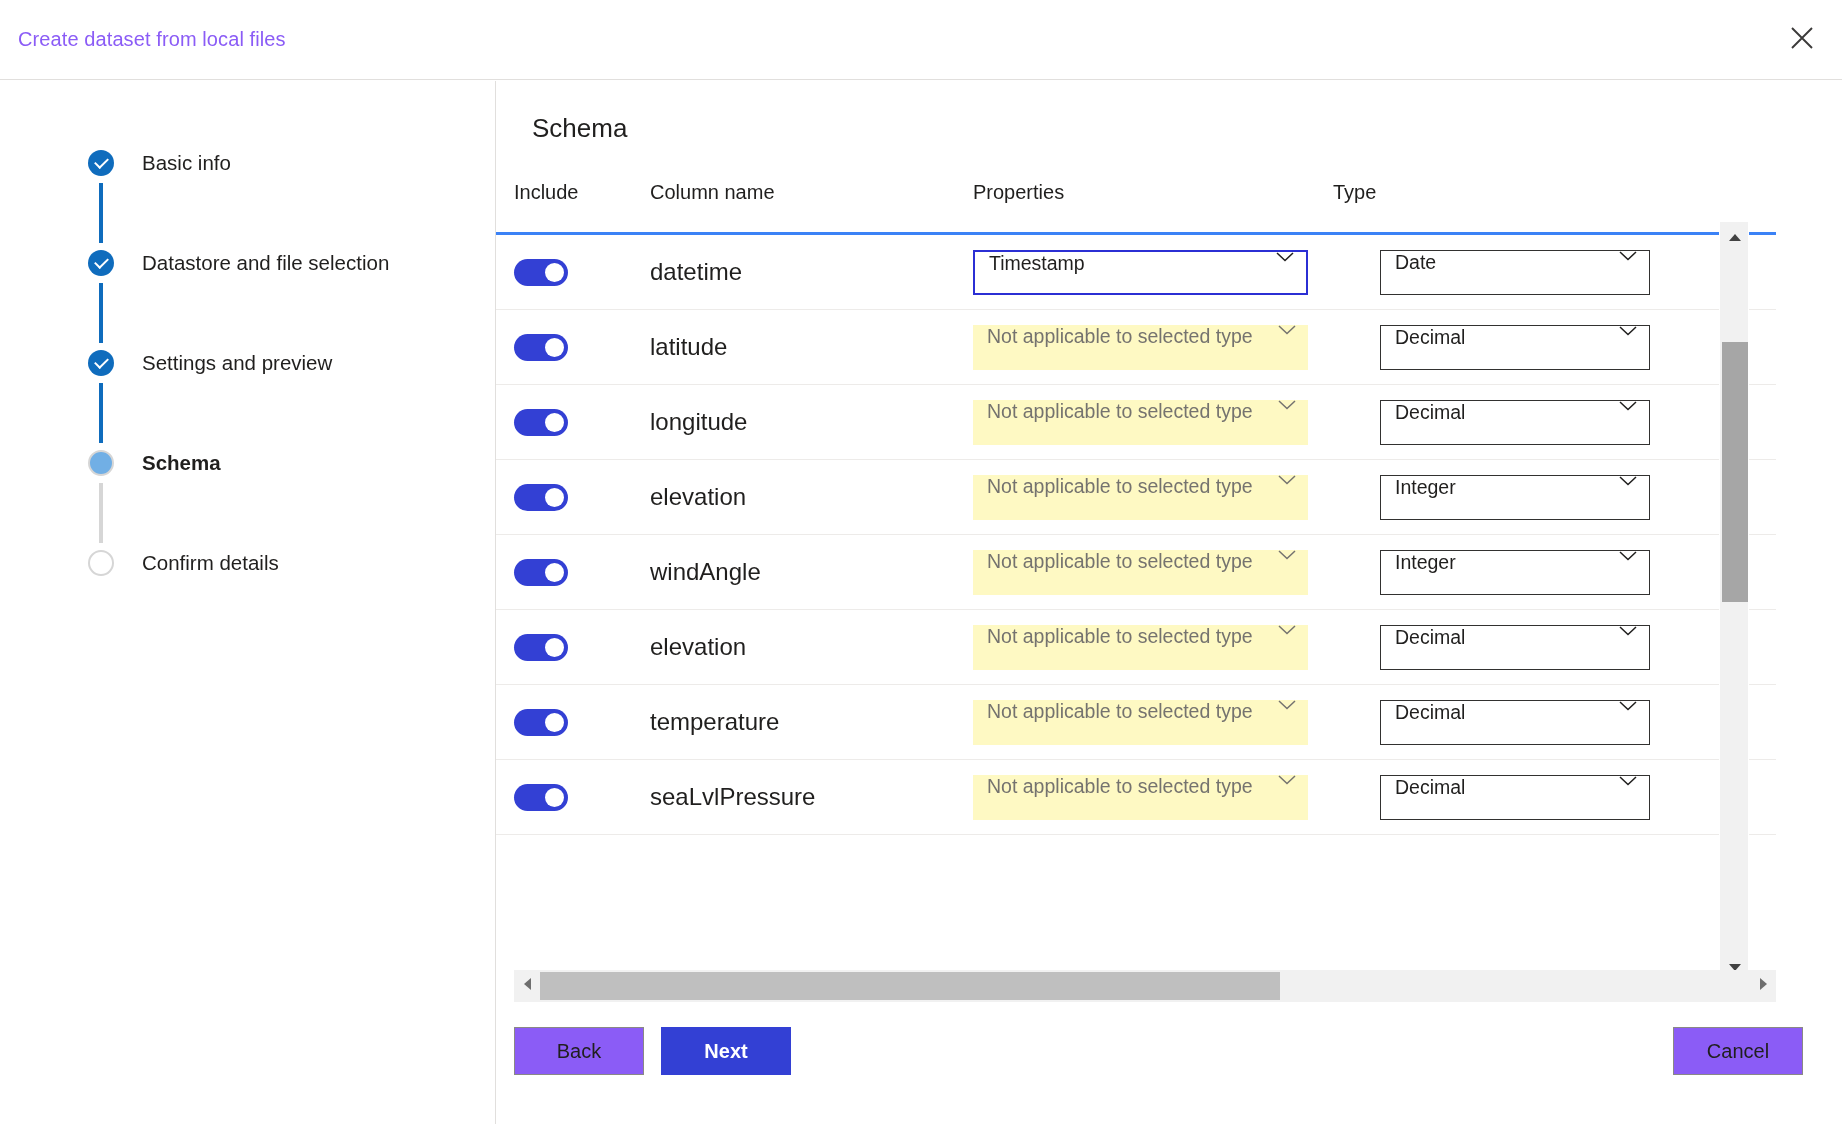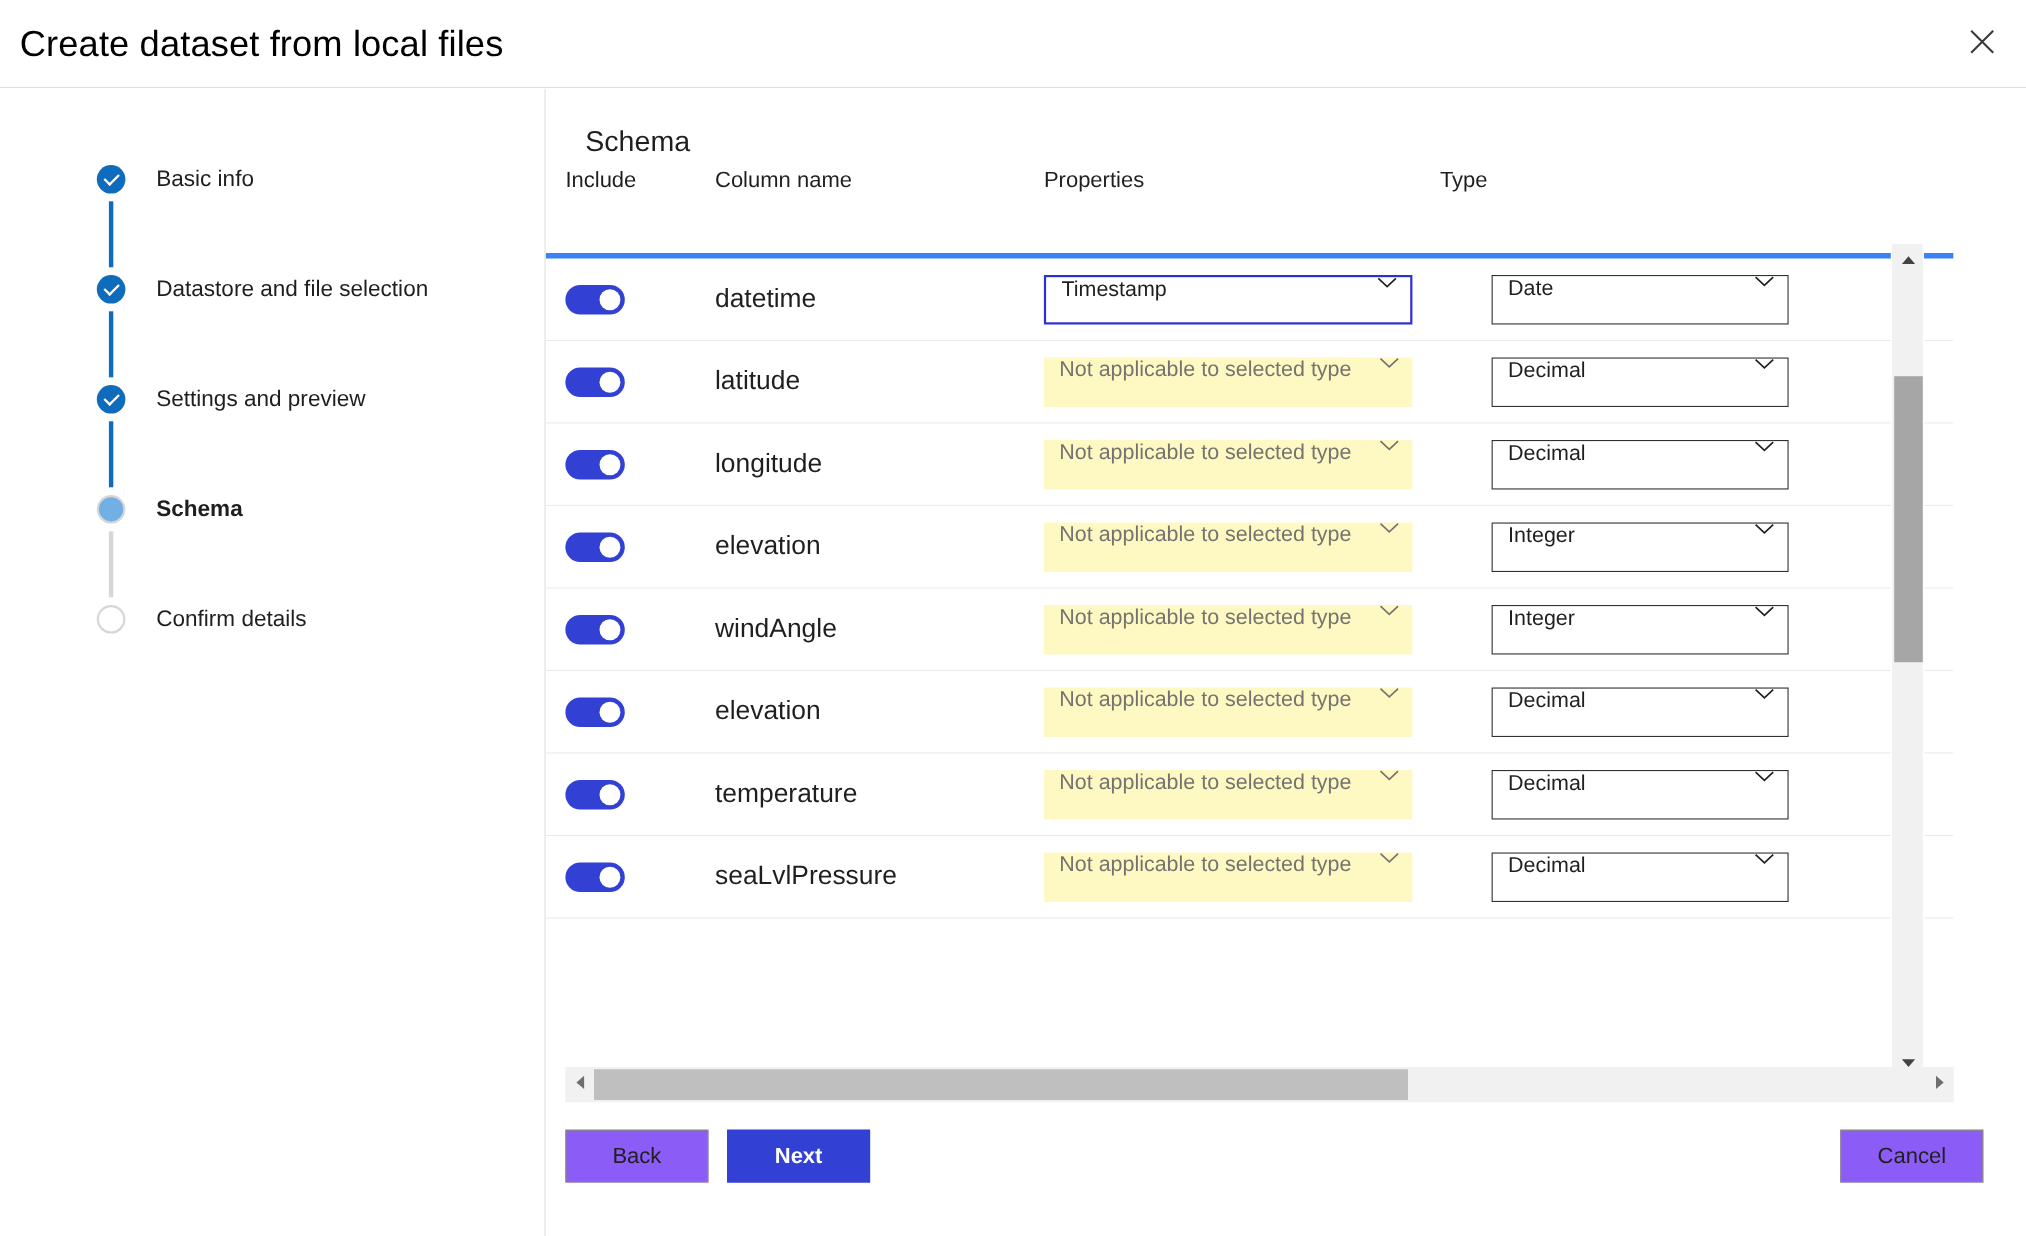--- a/index.html
+++ b/index.html
@@ -13,23 +13,23 @@
 
   
   .dialog-header {
     position: absolute; top: 0; left: 0;
     width: 1842px; height: 80px;
     border-bottom: 1px solid #e1dfdd;
     display: flex; align-items: center;
   }
   .dialog-title {
     margin-left: 18px;
-    font-size: 33px;
+    font-size: 20px;
     font-weight: 400;
-    color: #000000;
+    color: #8b5cf6;
     letter-spacing: 0.1px;
   }
   .close-btn {
     position: absolute; right: 14px; top: 12px;
     width: 52px; height: 52px;
     display: flex; align-items: center; justify-content: center;
     cursor: pointer; background: transparent; border: none;
   }
   .close-btn svg { display: block; }
 
@@ -123,32 +123,32 @@
   }
   .table-clip {
     position: absolute;
     top: 0; left: 0;
     width: 1280px;
     height: 813px;
     overflow: hidden;
   }
   .grid-head {
     display: flex;
-    align-items: flex-start;
+    align-items: center;
     height: 82px;
     padding-left: 18px;
-    border-bottom: 5px solid #3b82f6;
+    border-bottom: 3px solid #3b82f6;
   }
   .grid-head .cell {
     font-size: 20px;
     color: #201f1e;
   }
   .c-include { flex: 0 0 136px; }
   .c-colname { flex: 0 0 299px; }
-  .c-props   { flex: 0 0 360px; }
+  .c-props   { flex: 0 0 360px; margin-left: 24px; }
   .c-type    { flex: 0 0 300px; }
 
   .grid-row {
     display: flex;
     align-items: center;
     height: 75px;
     padding-left: 18px;
     border-bottom: 1px solid #edebe9;
   }
 

